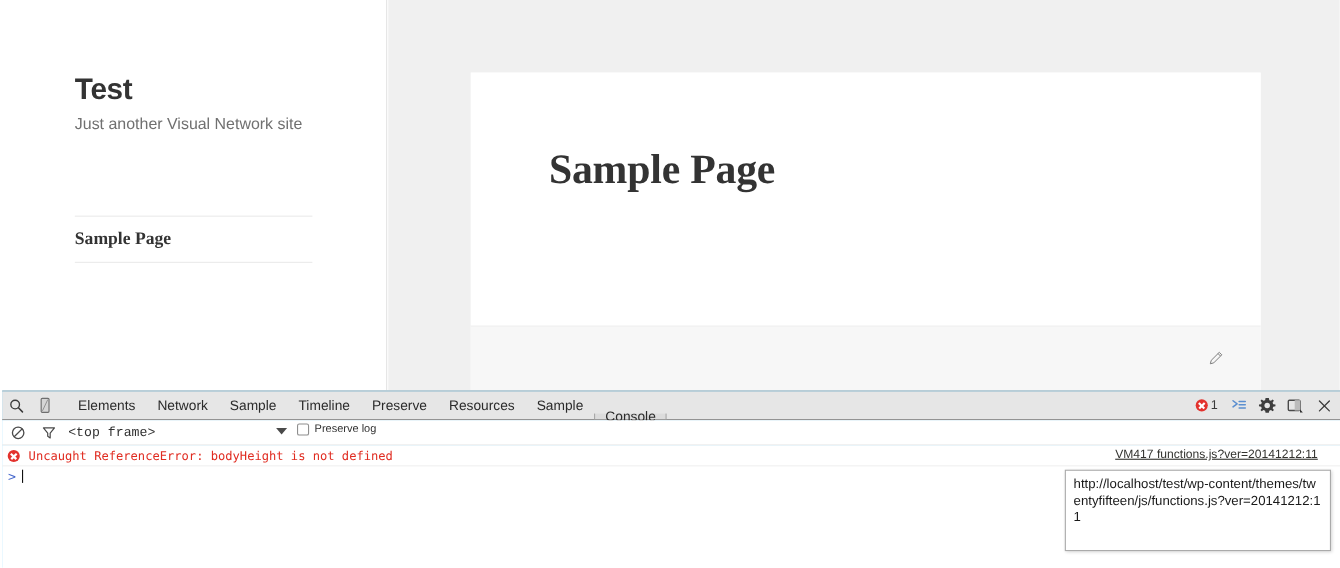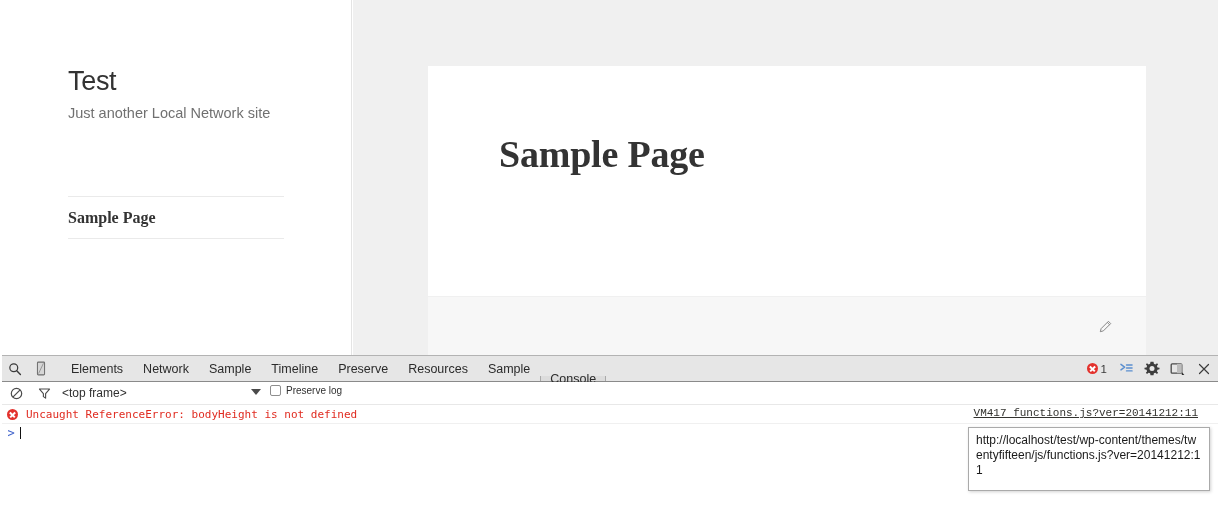--- a/index.html
+++ b/index.html
@@ -28,21 +28,21 @@
     left: 0; top: 0;
     width: 352px; height: 355px;
     background: #ffffff;
     border-right: 1px solid #e4e4e4;
     box-sizing: border-box;
   }
   .site-title {
     position: absolute;
     left: 68px; top: 66px;
     font-size: 27px;
-    font-weight: normal;
+    font-weight: bold;
     color: #333333;
     letter-spacing: -0.3px;
   }
   .site-tagline {
     position: absolute;
     left: 68px; top: 105px;
     font-size: 14.5px;
     color: #707070;
   }
   .nav {
@@ -201,21 +201,21 @@
   }
   .fb-icon {
     width: 28px; height: 22px;
     display: flex; align-items: center; justify-content: center;
     cursor: pointer;
   }
   .frame-select {
     margin-left: 4px;
     font-size: 12px;
     color: #303030;
-    font-family: Liberation Sans, sans-serif;
+    font-family: Liberation Mono, monospace;
     cursor: pointer;
   }
   .caret-down {
     position: absolute;
     left: 249px; top: 7px;
     width: 0; height: 0;
     border-left: 5px solid transparent;
     border-right: 5px solid transparent;
     border-top: 6px solid #4a4a4a;
     cursor: pointer;
@@ -268,21 +268,21 @@
   .error-icon::after  { transform: rotate(-45deg); }
   .error-text {
     font-family: "DejaVu Sans Mono", monospace;
     font-size: 11px;
     color: #e02b20;
     white-space: nowrap;
   }
   .source-link {
     position: absolute;
     right: 22px; top: 2px;
-    font-family: Liberation Mono, monospace;
+    font-family: Liberation Sans, sans-serif;
     font-size: 11px;
     color: #33332f;
     text-decoration: underline;
     cursor: pointer;
     white-space: nowrap;
   }
   .console-prompt-row {
     position: relative;
     height: 18px;
     display: flex;
@@ -308,37 +308,37 @@
     cursor: text;
   }
 
   .tooltip {
     position: absolute;
     left: 968px; top: 427px;
     width: 242px;
     background: #ffffff;
     border: 1px solid #aaaaaa;
     box-shadow: 1px 1px 3px rgba(0,0,0,0.18);
-    padding: 5px 7px 12px 7px;
+    padding: 5px 7px 22px 7px;
     font-size: 12px;
     line-height: 15px;
     color: #1a1a1a;
     box-sizing: border-box;
     word-break: break-all;
     z-index: 50;
   }
 </style>
 </head>
 <body>
 
 <div class="page">
 
   <div class="page-sidebar">
     <div class="site-title">Test</div>
-    <div class="site-tagline">Just another Local Network site</div>
+    <div class="site-tagline">Just another Visual Network site</div>
     <div class="nav">
       <div class="nav-item">Sample Page</div>
     </div>
   </div>
 
   <div class="page-main">
     <div class="content-card">
       <div class="card-body">
         <div class="entry-title">Sample Page</div>
       </div>

